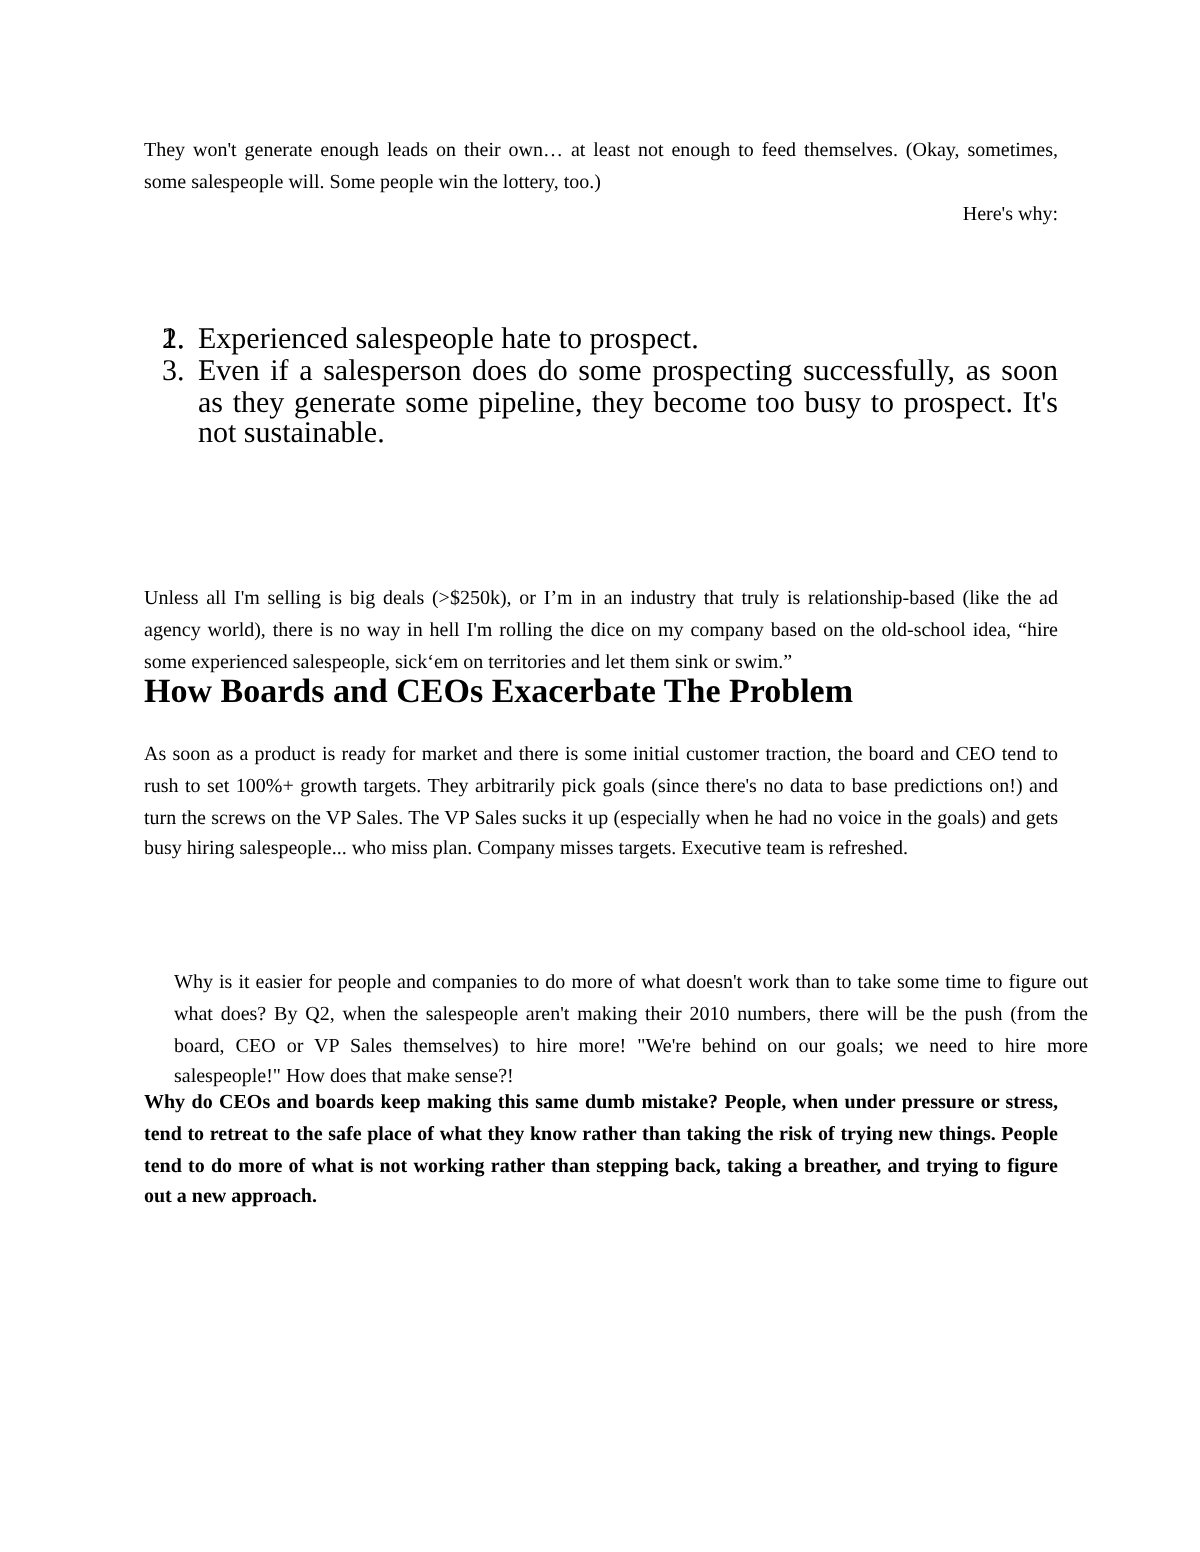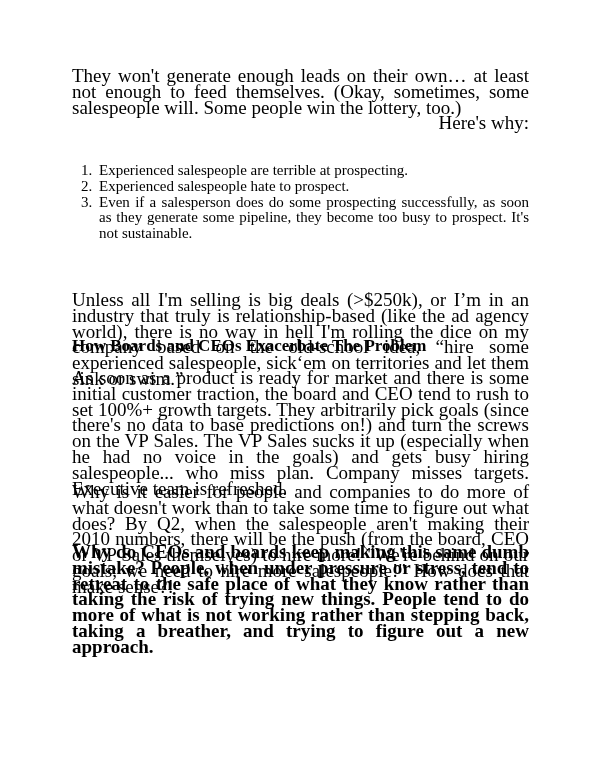--- a/index.html
+++ b/index.html
@@ -19,21 +19,21 @@
       position: absolute;
       left: 0; top: 0;
       width: 600px; height: 776px;
       background: #ffffff;
     }
     .block {
       position: absolute;
       left: 72px;
       width: 457px;
       margin: 0;
-      font-size: 19px;
+      font-size: 10px;
       line-height: 15.8px;
       text-align: justify;
     }
     .heading {
       position: absolute;
       left: 72px;
       width: 457px;
       margin: 0;
       font-size: 17px;
       line-height: 15.8px;
@@ -67,36 +67,35 @@
 <div class="page">
 
   <p class="block" style="top:68px;">
     <span>They won't generate enough leads on their own… at least not enough to feed themselves. (Okay, sometimes, some salespeople will. Some people win the lottery, too.)</span>
     <span class="line-break" style="text-align:right;">Here's why:</span>
   </p>
 
   <ol class="list" style="top:163px;">
     <li>
       <span class="num">1.</span>
-      <span>Experienced salespeople are terrible at prospecting.</span>
     </li>
     <li>
       <span class="num">2.</span>
       <span>Experienced salespeople hate to prospect.</span>
     </li>
     <li>
       <span class="num">3.</span>
       <span>Even if a salesperson does do some prospecting successfully, as soon as they generate some pipeline, they become too busy to prospect. It's not sustainable.</span>
     </li>
   </ol>
 
   <p class="block" style="top:256px;margin-top:36px;">Unless all I'm selling is big deals (&gt;$250k), or I’m in an industry that truly is relationship-based (like the ad agency world), there is no way in hell I'm rolling the dice on my company based on the old-school idea, “hire some experienced salespeople, sick‘em on territories and let them sink or swim.”</p>
 
   <h2 class="heading" style="top:338px;">How Boards and CEOs Exacerbate The Problem</h2>
 
   <p class="block" style="top:370px;">As soon as a product is ready for market and there is some initial customer traction, the board and CEO tend to rush to set 100%+ growth targets. They arbitrarily pick goals (since there's no data to base predictions on!) and turn the screws on the VP Sales. The VP Sales sucks it up (especially when he had no voice in the goals) and gets busy hiring salespeople... who miss plan. Company misses targets. Executive team is refreshed.</p>
 
-  <p class="block" style="top:484px;">Why is it easier for people and companies to do more of what doesn't work than to take some time to figure out what does? By Q2, when the salespeople aren't making their 2010 numbers, there will be the push (from the board, CEO or VP Sales themselves) to hire more! "We're behind on our goals; we need to hire more salespeople!" How does that make sense?!</p>
+  <p class="block" style="top:484px;margin-left:15px;">Why is it easier for people and companies to do more of what doesn't work than to take some time to figure out what does? By Q2, when the salespeople aren't making their 2010 numbers, there will be the push (from the board, CEO or VP Sales themselves) to hire more! "We're behind on our goals; we need to hire more salespeople!" How does that make sense?!</p>
 
   <p class="block" style="top:544px;font-weight:bold;">Why do CEOs and boards keep making this same dumb mistake? People, when under pressure or stress, tend to retreat to the safe place of what they know rather than taking the risk of trying new things. People tend to do more of what is not working rather than stepping back, taking a breather, and trying to figure out a new approach.</p>
 
 
 </div>
 
 </body></html>

